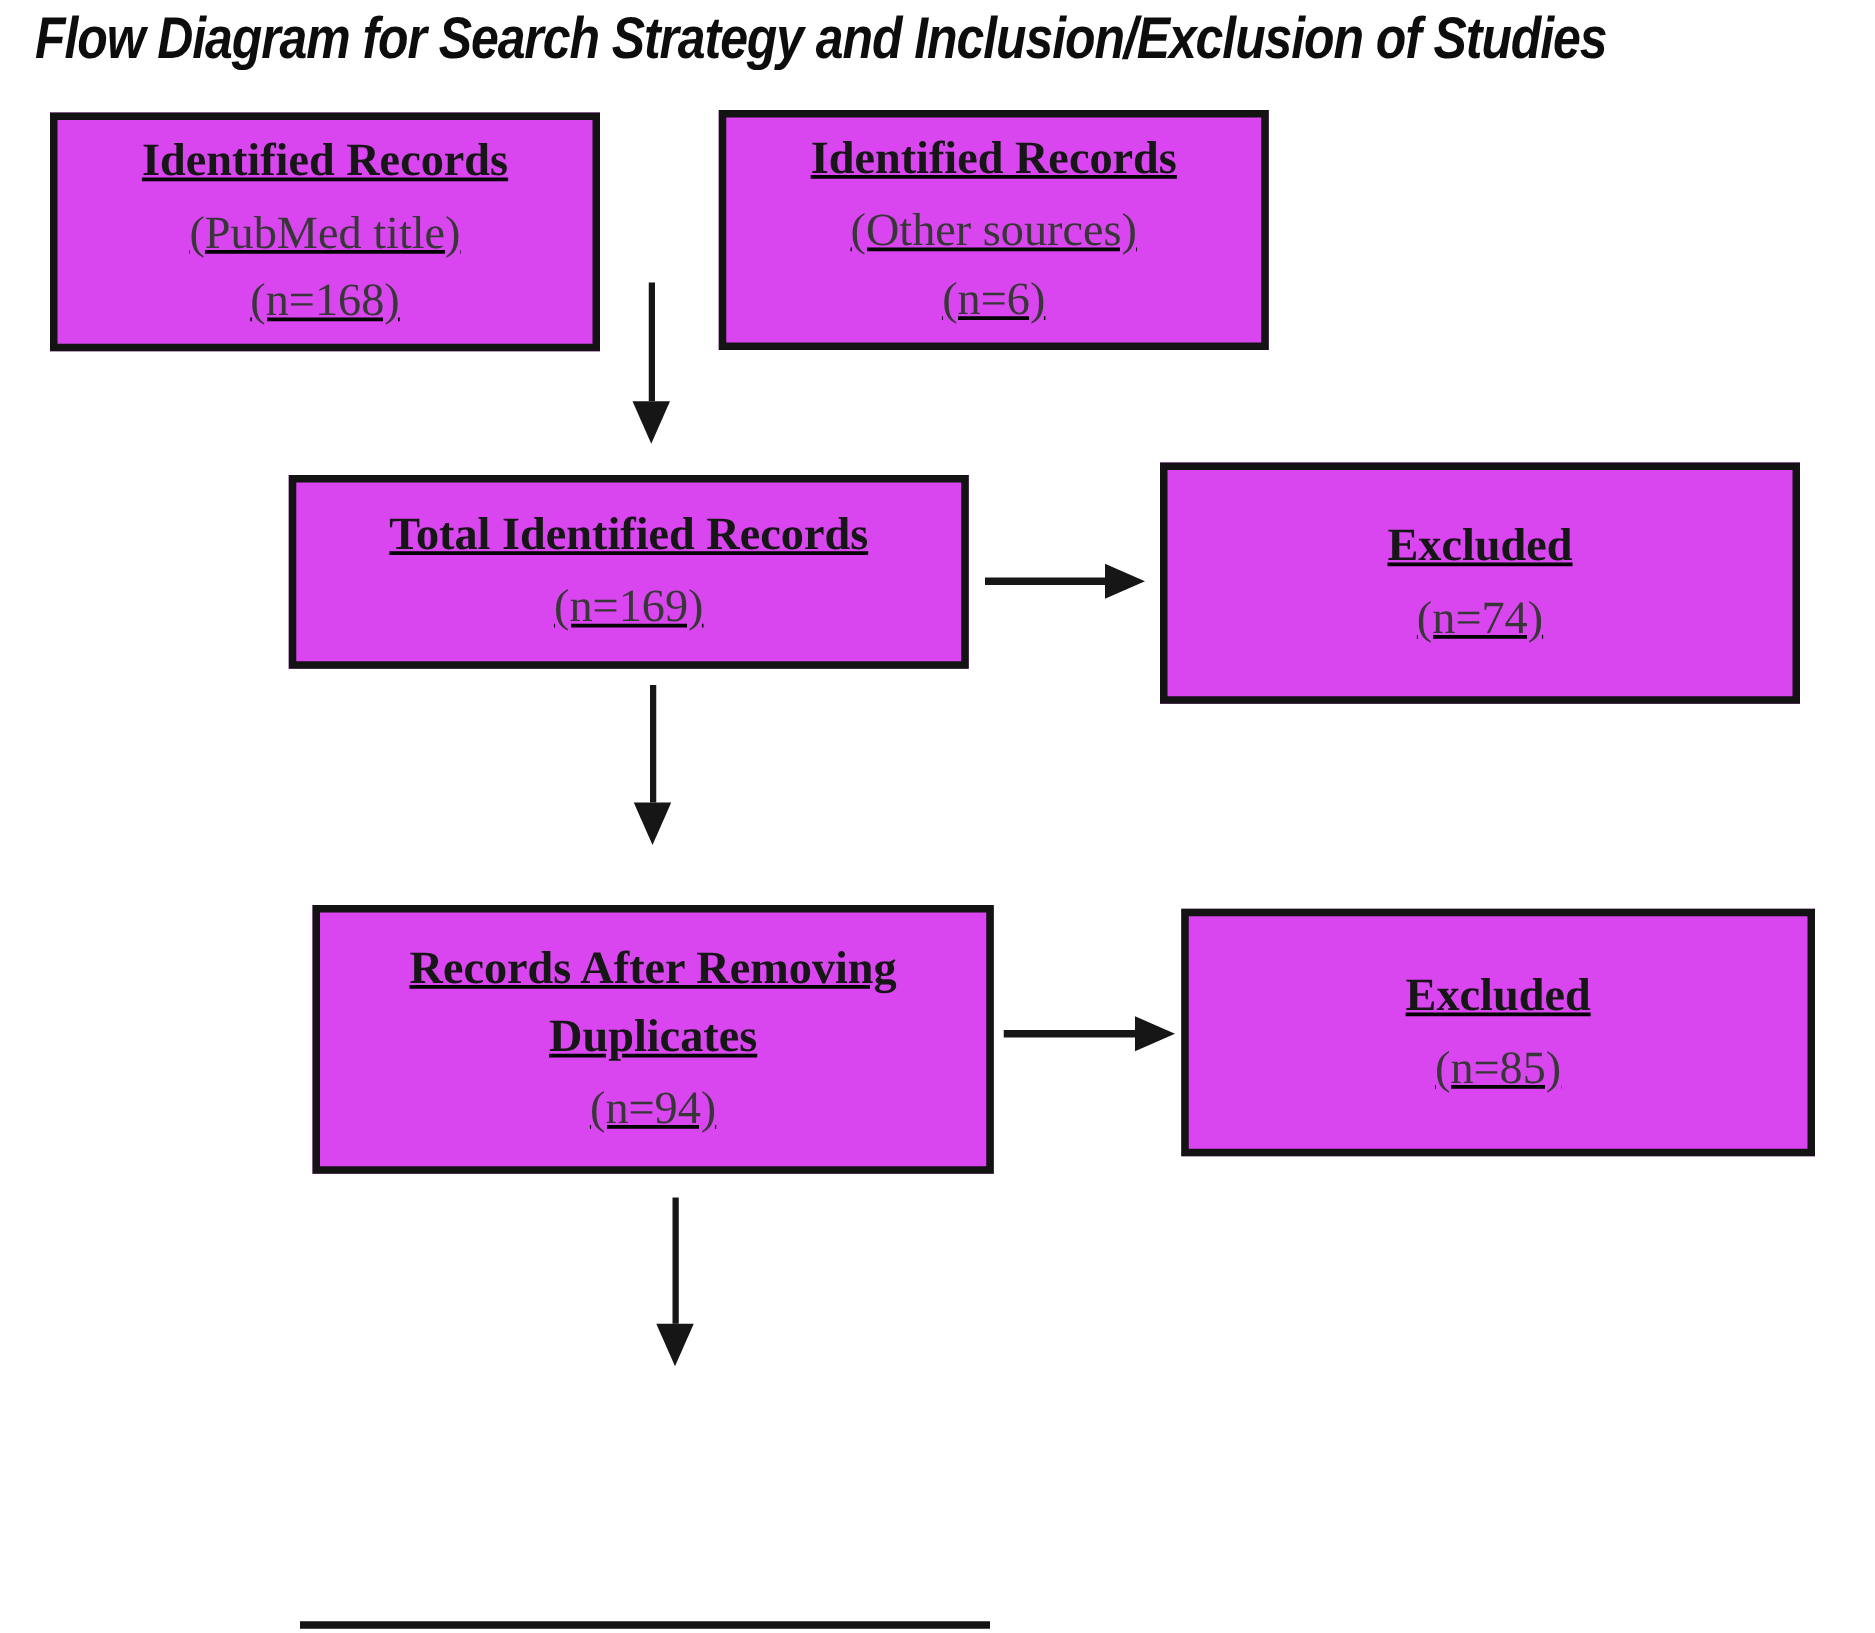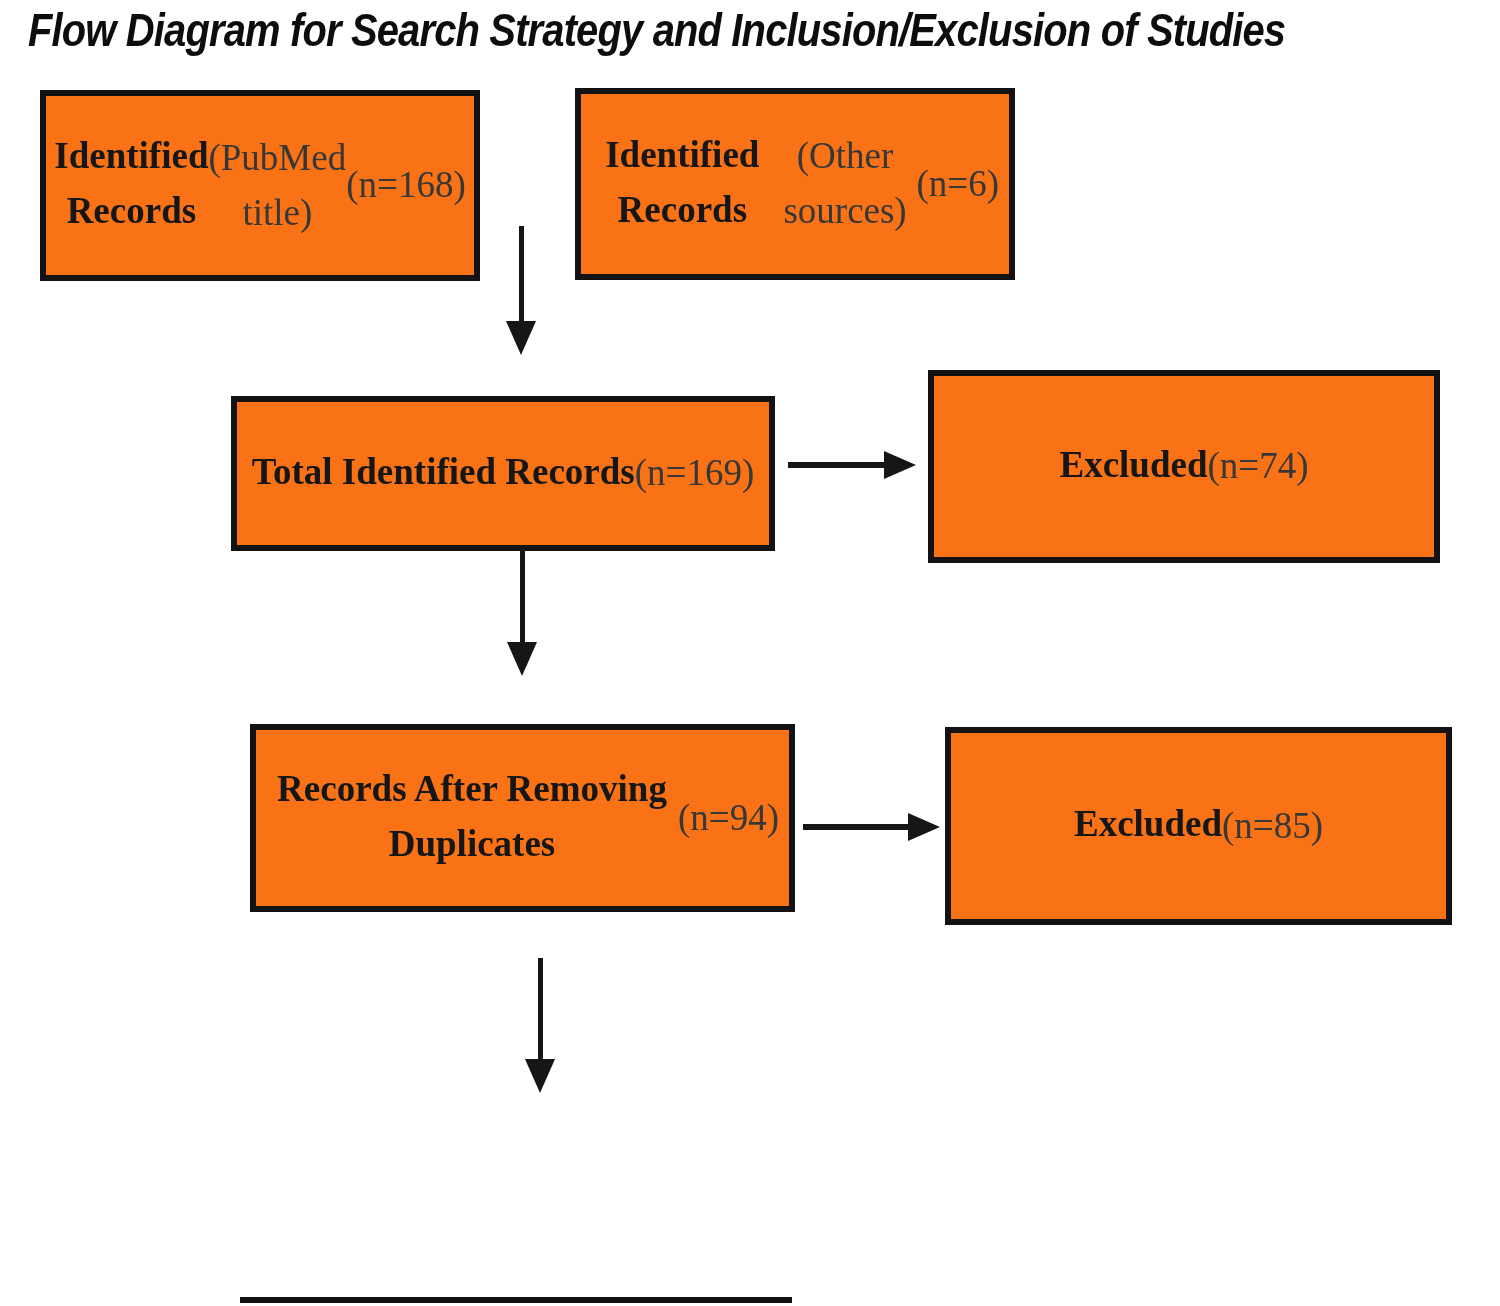--- a/index.html
+++ b/index.html
@@ -27,45 +27,46 @@
     letter-spacing: -1px;
     color: #0d0d0d;
     white-space: nowrap;
     transform: scaleX(0.85);
     transform-origin: left center;
   }
   .box {
     position: absolute;
     box-sizing: border-box;
     border: 6px solid #131313;
-    background: #f97316;
+    background: #d946ef;
     display: flex;
-    flex-direction: row;
+    flex-direction: column;
     justify-content: center;
     align-items: center;
     text-align: center;
     line-height: 1.48;
     padding: 4px 10px;
+    text-decoration: underline;
   }
   .box .bh {
     font-weight: 700;
     font-size: 37px;
     color: #161616;
     margin-bottom: 3px;
   }
   .box .bl {
     font-size: 37px;
     color: #373737;
   }
   
   .box1 { left: 40px;  top: 90px;   width: 440px; height: 191px; }
   .box2 { left: 575px; top: 88px;   width: 440px; height: 192px; }
-  .box3 { left: 231px; top: 396px;  width: 544px; height: 155px; }
+  .box3 { left: 231px; top: 380px;  width: 544px; height: 155px; }
   .box4 { left: 928px; top: 370px;  width: 512px; height: 193px; }
-  .box5 { left: 250px; top: 724px;  width: 545px; height: 188px; }
+  .box5 { left: 250px; top: 724px;  width: 545px; height: 215px; }
   .box6 { left: 945px; top: 727px;  width: 507px; height: 198px; }
   .box7 { left: 250px; top: 1118px; width: 545px; height: 175px; }
 
   
   .arrow-v {
     position: absolute;
     width: 32px;
     display: flex;
     flex-direction: column;
     align-items: center;

